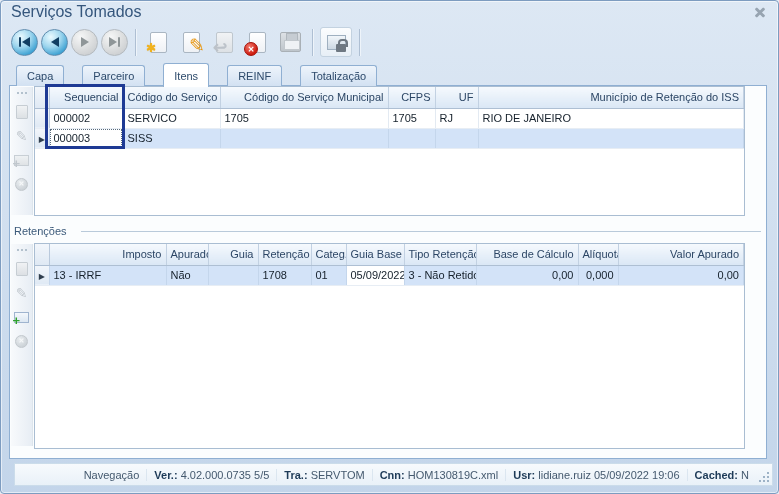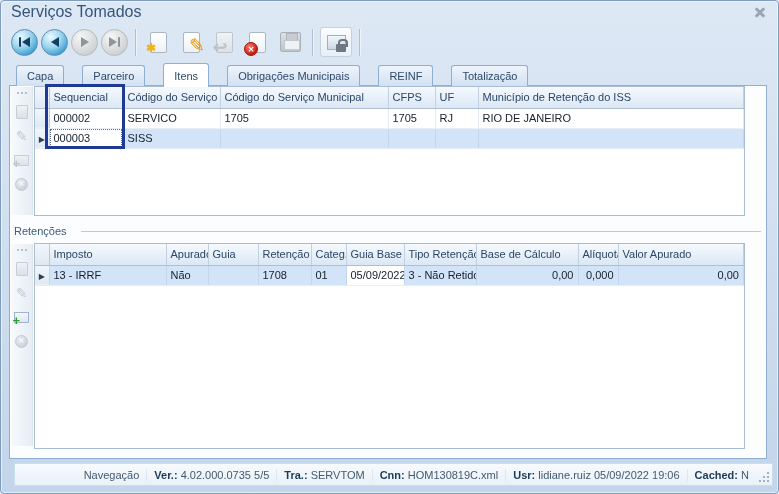--- a/index.html
+++ b/index.html
@@ -86,21 +86,21 @@
   .mini-window.blue { border-color:#9fb4cf; background:linear-gradient(#f4f8fc,#dce7f2); }
   .mini-plus { position:absolute; left:0px; bottom:-1px; font-size:13px; font-weight:bold; line-height:1; }
   .mini-plus.gray { color:#c0c7cd; }
   .mini-plus.green { color:#2ea02e; text-shadow:0 0 1px #fff; }
   .mini-del { width:13px; height:13px; border-radius:50%; background:radial-gradient(circle at 35% 30%, #e9edf0, #ccd2d7 75%);
     border:1px solid #c2c8cd; color:#f6f8f9; font-size:7px; font-weight:bold;
     display:flex; align-items:center; justify-content:center; }
   
   .grid-panel { position:absolute; background:#fff; border:1px solid #a9bdd2; overflow:hidden; }
   table.grid { border-collapse:collapse; table-layout:fixed; width:100%; font-size:11px; }
-  table.grid th { height:21px; padding:2px 4px; text-align:left; font-weight:normal; color:#2c4665;
+  table.grid th { height:21px; padding:2px 4px; text-align:right; font-weight:normal; color:#2c4665;
     background:linear-gradient(#f5f9fd,#dae7f5); border-right:1px solid #c2d1e2; border-bottom:1px solid #aebfd3;
     overflow:hidden; white-space:nowrap; }
   table.grid td { height:20px; padding:2px 4px; color:#15202b; background:#fff;
     border-right:1px solid #e3eaf2; border-bottom:1px solid #e7edf4; overflow:hidden; white-space:nowrap; }
   table.grid tr.selected td { background:#d3e3f8; border-right-color:#c4d6ec; }
   table.grid .selcol { background:linear-gradient(#f2f6fb,#dfe9f4) !important;
     border-right:1px solid #b9c9dc; padding:0; text-align:center; }
   .row-arrow { font-size:8px; color:#2f3e4e; }
   td.cell-white { background:#fff !important; }
   td.cell-dotted { outline:1px dotted #5a6b7c; outline-offset:-2px; }
@@ -178,23 +178,20 @@
   <div class="content">
     <div class="tabs">
       <div class="tab">
           <span>Capa</span>
         </div>
       <div class="tab">
           <span>Parceiro</span>
         </div>
       <div class="tab active">
           <span>Itens</span>
-        </div>
-      <div class="tab">
-          <span>Obrigações Municipais</span>
         </div>
       <div class="tab">
           <span>REINF</span>
         </div>
       <div class="tab">
           <span>Totalização</span>
         </div>
     </div>
 
     <div class="tabpage">

